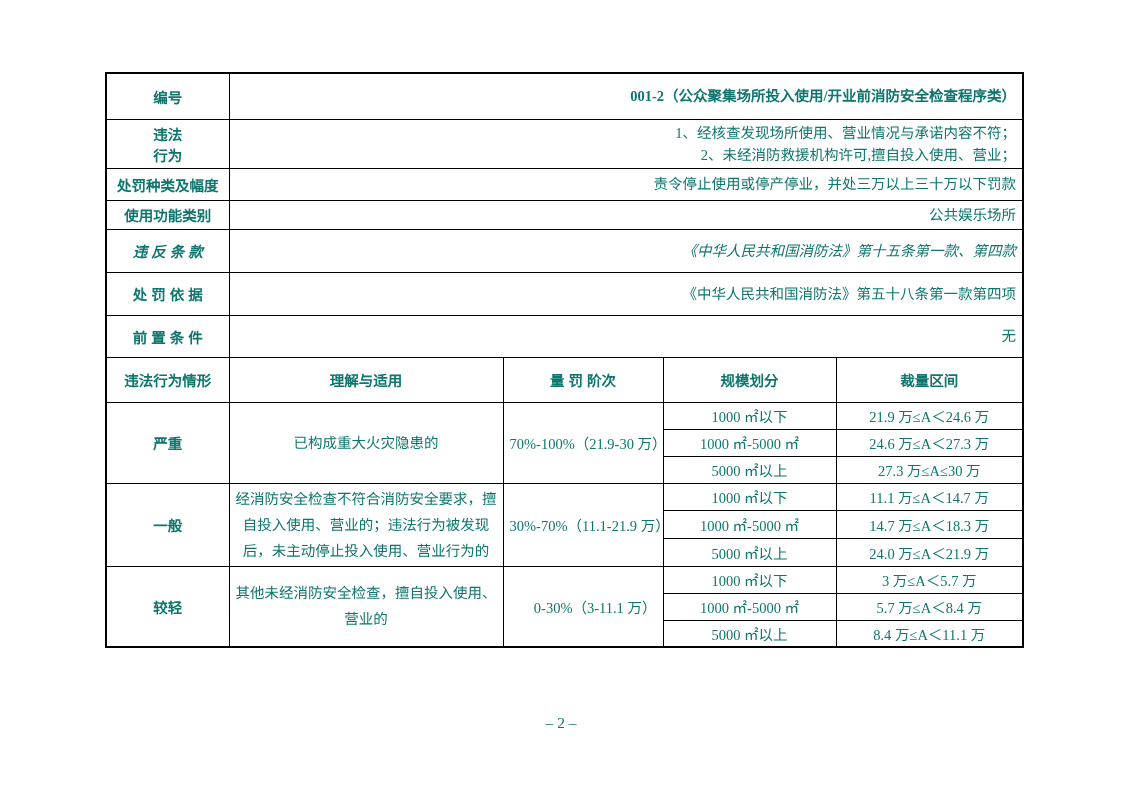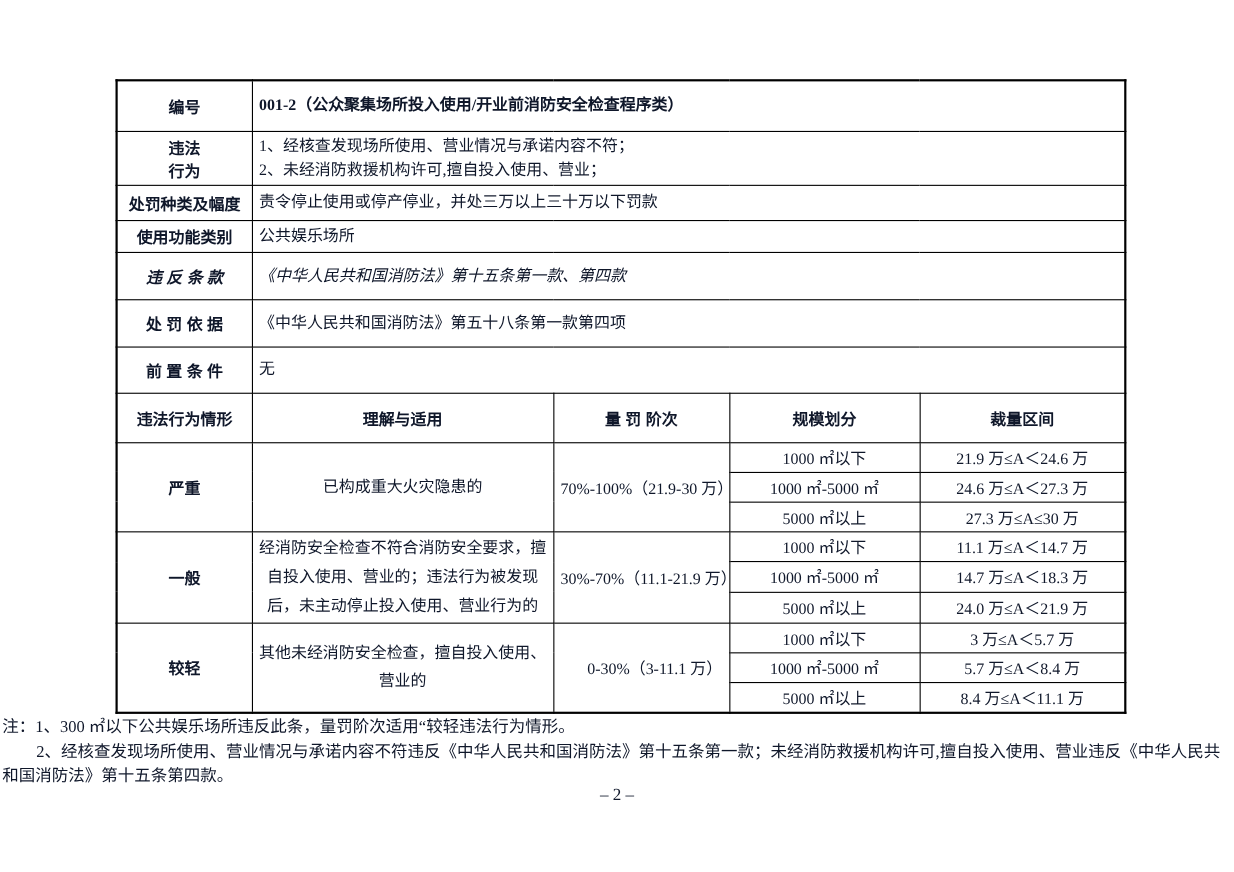--- a/index.html
+++ b/index.html
@@ -5,21 +5,21 @@
   html, body {
     margin: 0;
     padding: 0;
     background: #ffffff;
   }
   .page {
     position: relative;
     width: 1122px;
     height: 793px;
     background: #ffffff;
-    color: #0f172a;
+    color: #0f766e;
     font-family: "Liberation Serif", "DejaVu Serif", serif;
     overflow: hidden;
   }
   
   table.doc-table {
     position: absolute;
     left: 105px;
     top: 72px;
     width: 917px;
     border-collapse: collapse;
@@ -34,21 +34,21 @@
     overflow: hidden;
   }
   
   .lbl, .hd th, .sev {
     font-family: "Liberation Sans", "DejaVu Sans", sans-serif;
     font-weight: bold;
     text-align: center;
     white-space: pre-line;
   }
   .val {
-    text-align: left;
+    text-align: right;
     padding-left: 12px;
     white-space: pre-line;
     line-height: 22px;
   }
   .bold { font-weight: bold; }
   .und {
     text-align: center;
     line-height: 26px;
     padding: 2px 8px;
   }
@@ -191,20 +191,16 @@
         <td class="scale">1000 ㎡-5000 ㎡</td>
         <td class="range">5.7 万≤A＜8.4 万</td>
       </tr>
       <tr class="sub">
         <td class="scale">5000 ㎡以上</td>
         <td class="range">8.4 万≤A＜11.1 万</td>
       </tr>
     </tbody>
   </table>
 
-  <div class="notes">
-    <p>注：1、300 ㎡以下公共娱乐场所违反此条，量罚阶次适用“较轻违法行为情形。</p>
-    <p class="indent">2、经核查发现场所使用、营业情况与承诺内容不符违反《中华人民共和国消防法》第十五条第一款；未经消防救援机构许可,擅自投入使用、营业违反《中华人民共和国消防法》第十五条第四款。</p>
-  </div>
 
   <div class="pageno">– 2 –</div>
 
 </div>
 
 </body></html>

